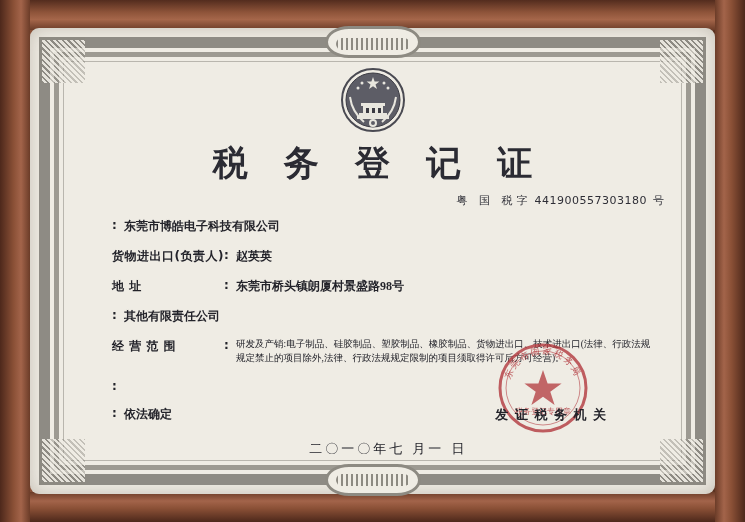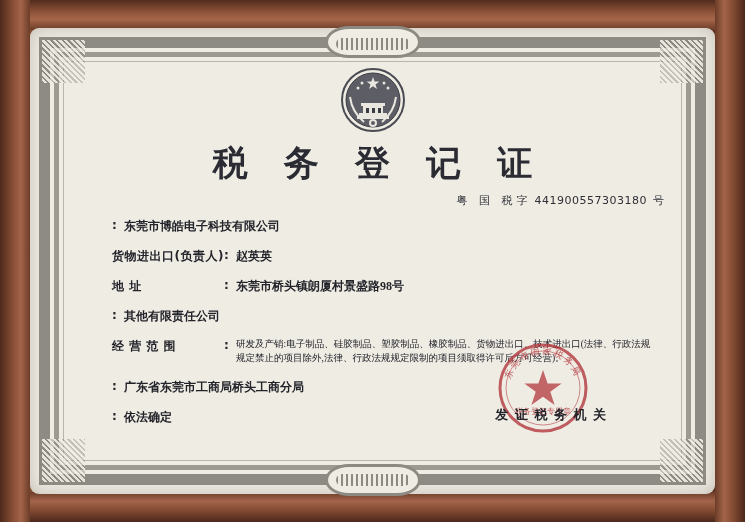--- a/index.html
+++ b/index.html
@@ -340,21 +340,20 @@
         </div>
 
         <div class="field-row">
           <span class="field-label">经 营 范 围</span>
           <span class="field-colon">:</span>
           <span class="field-value small">研发及产销:电子制品、硅胶制品、塑胶制品、橡胶制品、货物进出口、技术进出口(法律、行政法规规定禁止的项目除外,法律、行政法规规定限制的项目须取得许可后方可经营)。</span>
         </div>
 
         <div class="field-row">
           <span class="field-colon">:</span>
-          <span class="field-value">广东省东莞市工商局桥头工商分局</span>
         </div>
 
         <div class="field-row">
           <span class="field-colon">:</span>
           <span class="field-value">依法确定</span>
         </div>
 
       </div>
 
       <div class="seal">
@@ -365,16 +364,17 @@
           <path id="sealArcTop" d="M 14 48 A 34 34 0 0 1 82 48" fill="none"></path>
           <text font-size="9" fill="#b0343a" opacity="0.9" font-family="DejaVu Sans, sans-serif" letter-spacing="2">
             <textPath href="#sealArcTop" startOffset="8%">东莞市国家税务局</textPath>
           </text>
           <text x="48" y="74" font-size="8" fill="#b0343a" opacity="0.9" text-anchor="middle" font-family="DejaVu Sans, sans-serif">税务登记专用章</text>
         </svg>
       </div>
 
       <div class="seal-caption">发 证 税 务 机 关</div>
 
+      <div class="date-row">二〇一〇年七 月一 日</div>
 
     </div>
   </div>
 </div>
 
 </body></html>

